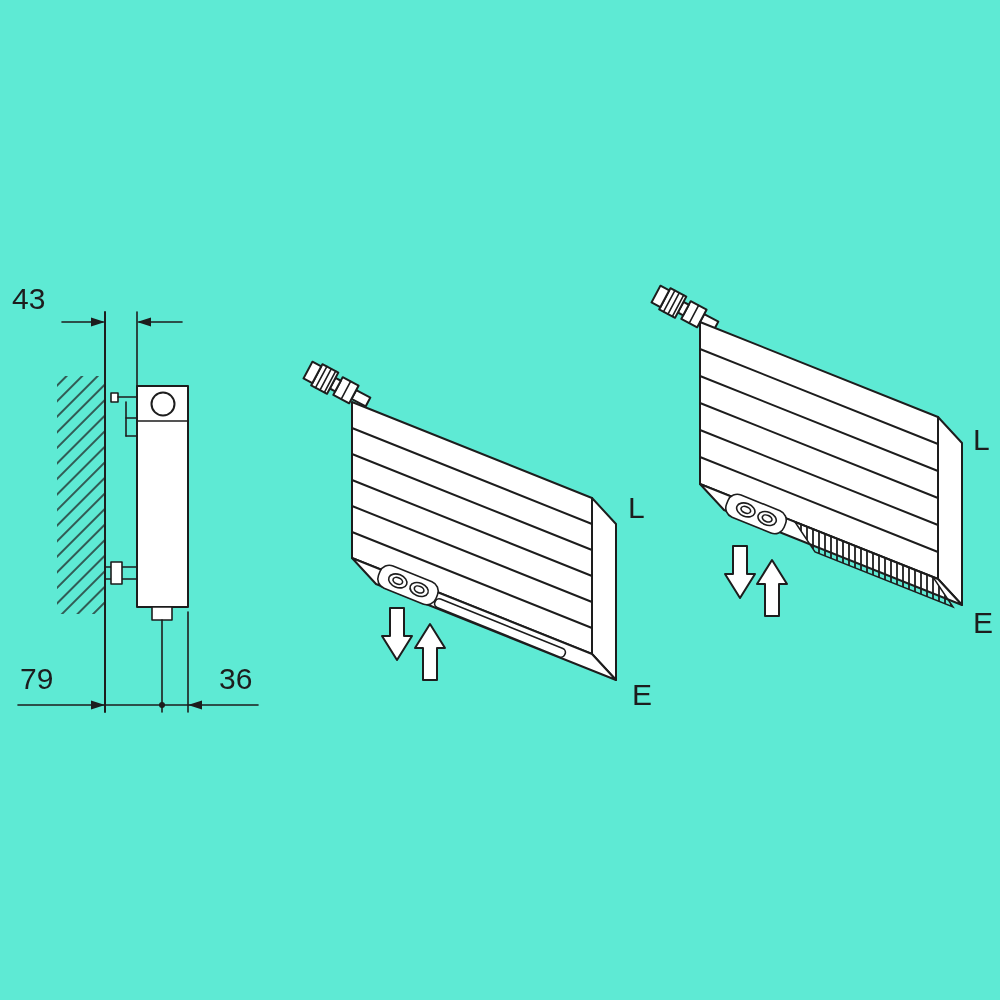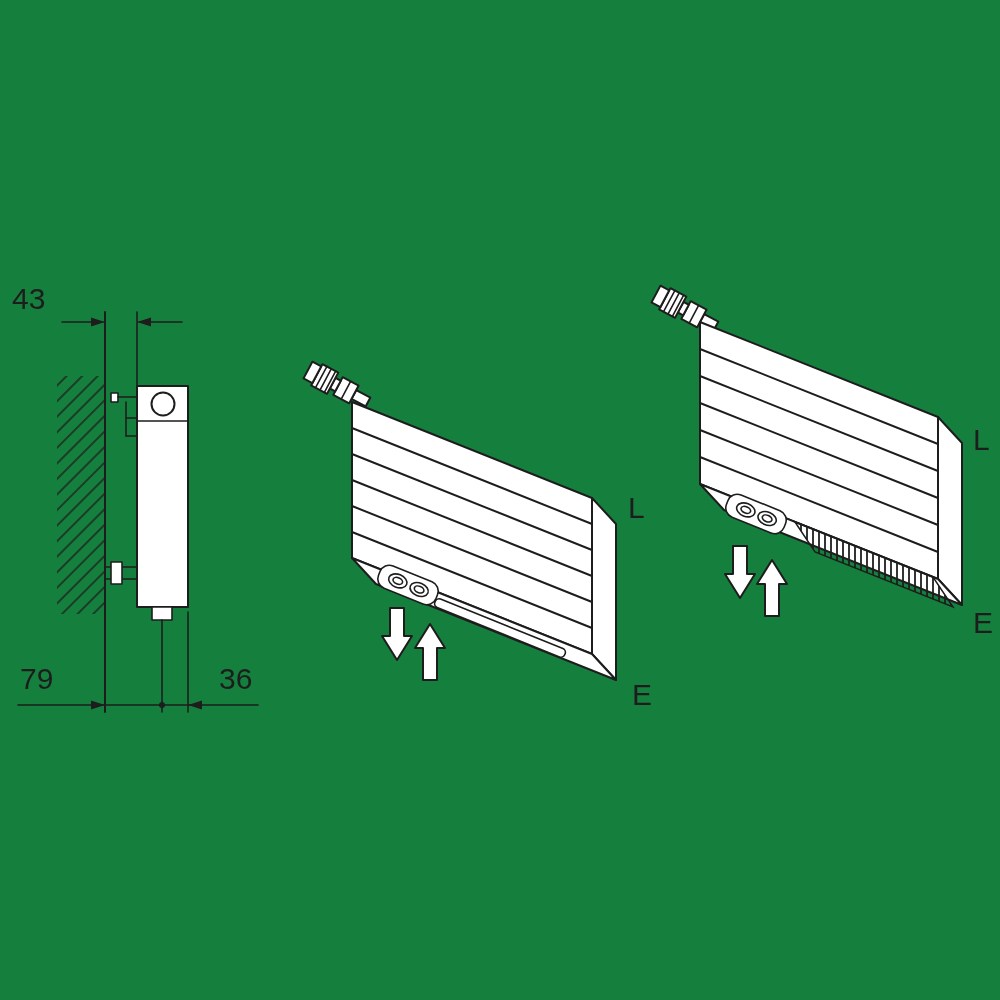--- a/index.html
+++ b/index.html
@@ -1,16 +1,16 @@
 <!DOCTYPE html>
 <html><head>
 <meta charset="utf-8">
 <style>
   html,body{margin:0;padding:0;background:#ffffff;}
-  .canvas{position:relative;width:1000px;height:1000px;background:#15803d;overflow:hidden;}
+  .canvas{position:relative;width:1000px;height:1000px;background:#5eead4;overflow:hidden;}
   svg{display:block;}
   .stroke{stroke:#1d1d1d;stroke-width:2;fill:none;stroke-linecap:round;stroke-linejoin:round;}
   .facefill{fill:#ffffff;stroke:#1d1d1d;stroke-width:2;stroke-linejoin:round;}
   .thin{stroke:#1d1d1d;stroke-width:1.6;fill:none;stroke-linecap:round;}
   .fillsolid{fill:#1d1d1d;stroke:none;}
   .lbl{font-family:"Liberation Sans","DejaVu Sans",sans-serif;font-size:30px;fill:#1d1d1d;}
 </style>
 </head>
 <body>
 

